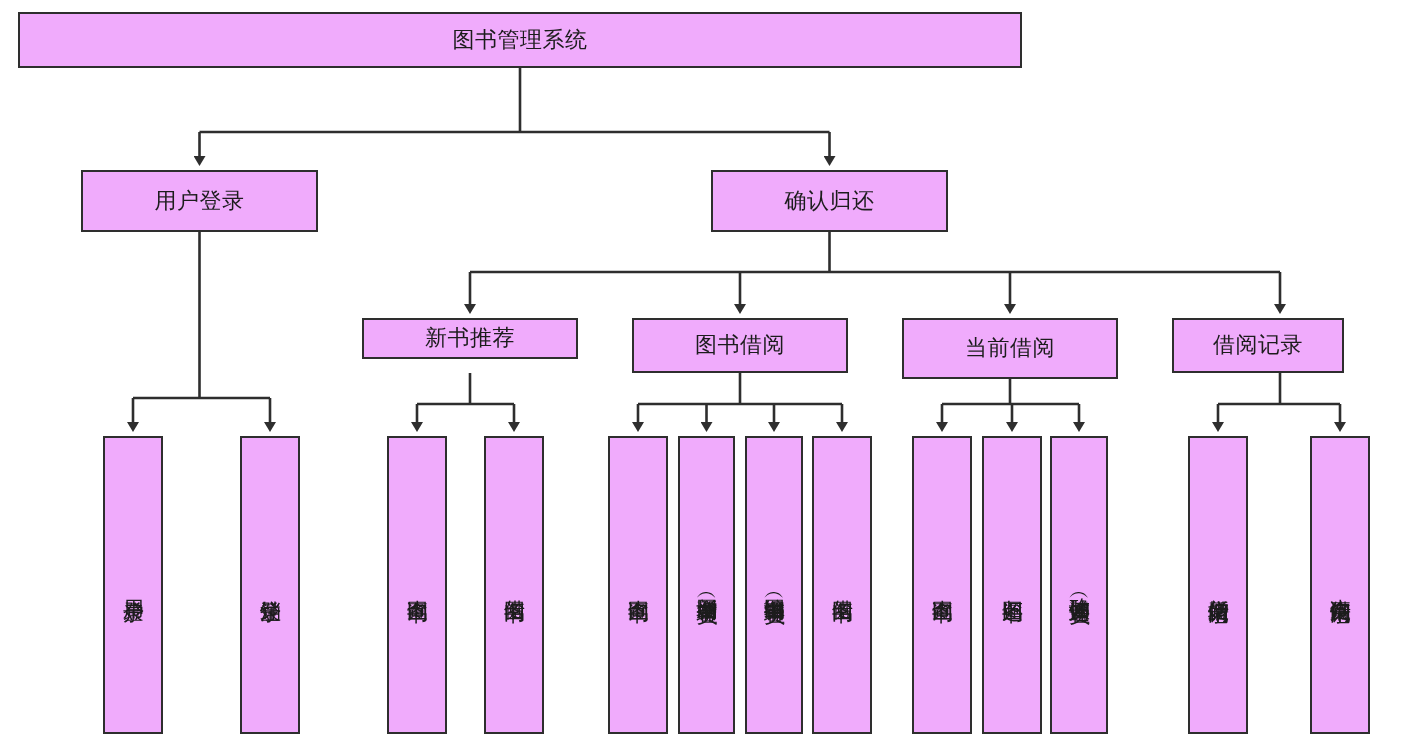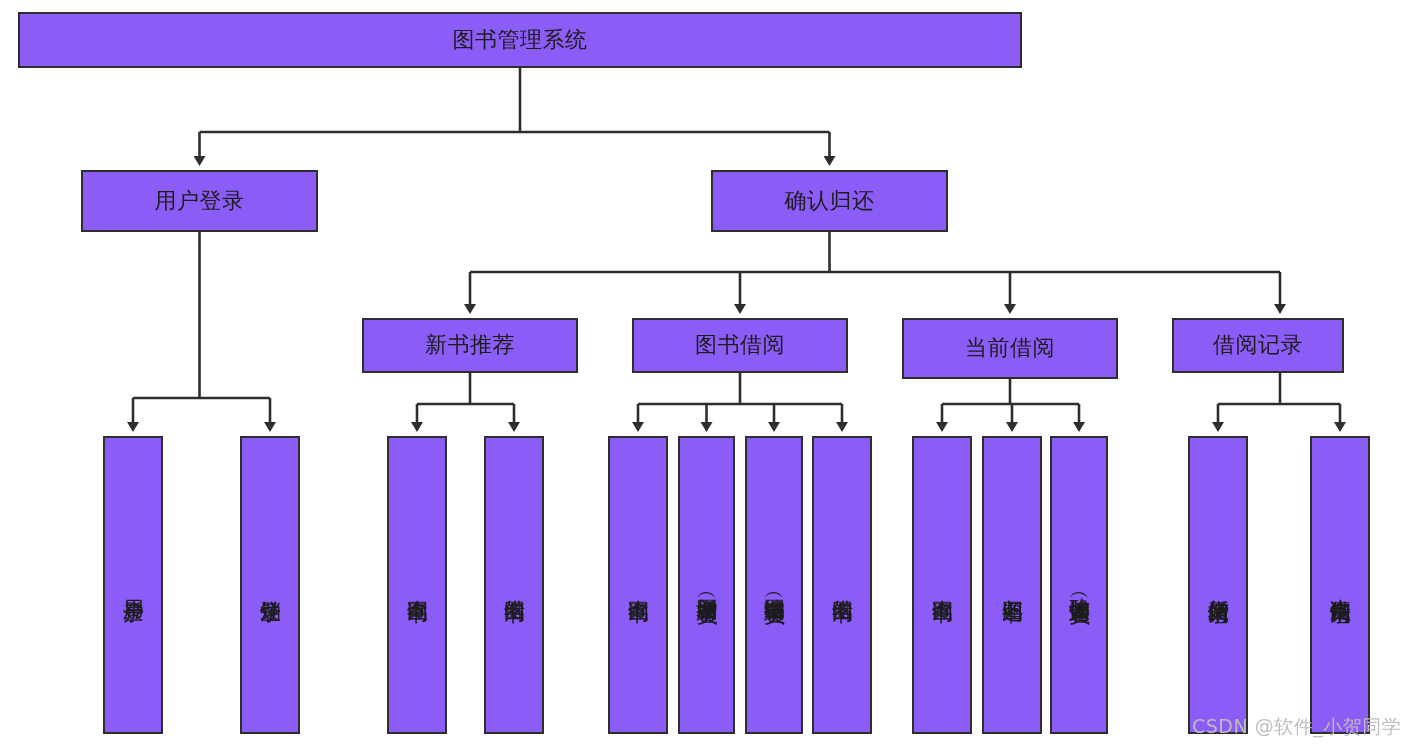--- a/index.html
+++ b/index.html
@@ -22,21 +22,21 @@
     position: absolute;
     left: 0;
     top: 0;
     width: 1405px;
     height: 747px;
   }
   .node {
     position: absolute;
     box-sizing: border-box;
     border: 2.5px solid #2e2e2e;
-    background: #8b5cf6;
+    background: #f0abfc;
     display: flex;
     align-items: center;
     justify-content: center;
     color: #1a1a1a;
     z-index: 2;
   }
   .node-label {
     font-size: 22px;
     line-height: 1.1;
     letter-spacing: 0.5px;
@@ -118,21 +118,21 @@
   <div id="nodes-layer">
       <div class="node" style="left: 18px; top: 12px; width: 1004px; height: 56px;">
         <span class="node-label">图书管理系统</span>
       </div>
       <div class="node" style="left: 81px; top: 170px; width: 237px; height: 62px;">
         <span class="node-label">用户登录</span>
       </div>
       <div class="node" style="left: 711px; top: 170px; width: 237px; height: 62px;">
         <span class="node-label">确认归还</span>
       </div>
-      <div class="node" style="left: 362px; top: 318px; width: 216px; height: 55px;">
+      <div class="node" style="left: 362px; top: 318px; width: 216px; height: 41px;">
         <span class="node-label">新书推荐</span>
       </div>
       <div class="node" style="left: 632px; top: 318px; width: 216px; height: 55px; text-align: right;">
         <span class="node-label">图书借阅</span>
       </div>
       <div class="node" style="left: 902px; top: 318px; width: 216px; height: 61px;">
         <span class="node-label">当前借阅</span>
       </div>
       <div class="node" style="left: 1172px; top: 318px; width: 172px; height: 55px;">
         <span class="node-label">借阅记录</span>
@@ -171,15 +171,14 @@
         <span class="node-label">确认归还（管理员）</span>
       </div>
       <div class="node leaf" style="left: 1188px; top: 436px; width: 60px; height: 298px;">
         <span class="node-label">新增借阅记录</span>
       </div>
       <div class="node leaf" style="left: 1310px; top: 436px; width: 60px; height: 298px;">
         <span class="node-label">查询借阅记录</span>
       </div>
     </div>
 
-  <div class="watermark" style="left: 1192px; top: 714px;">CSDN @软件_小贺同学</div>
 
 </div>
 
 </body></html>

